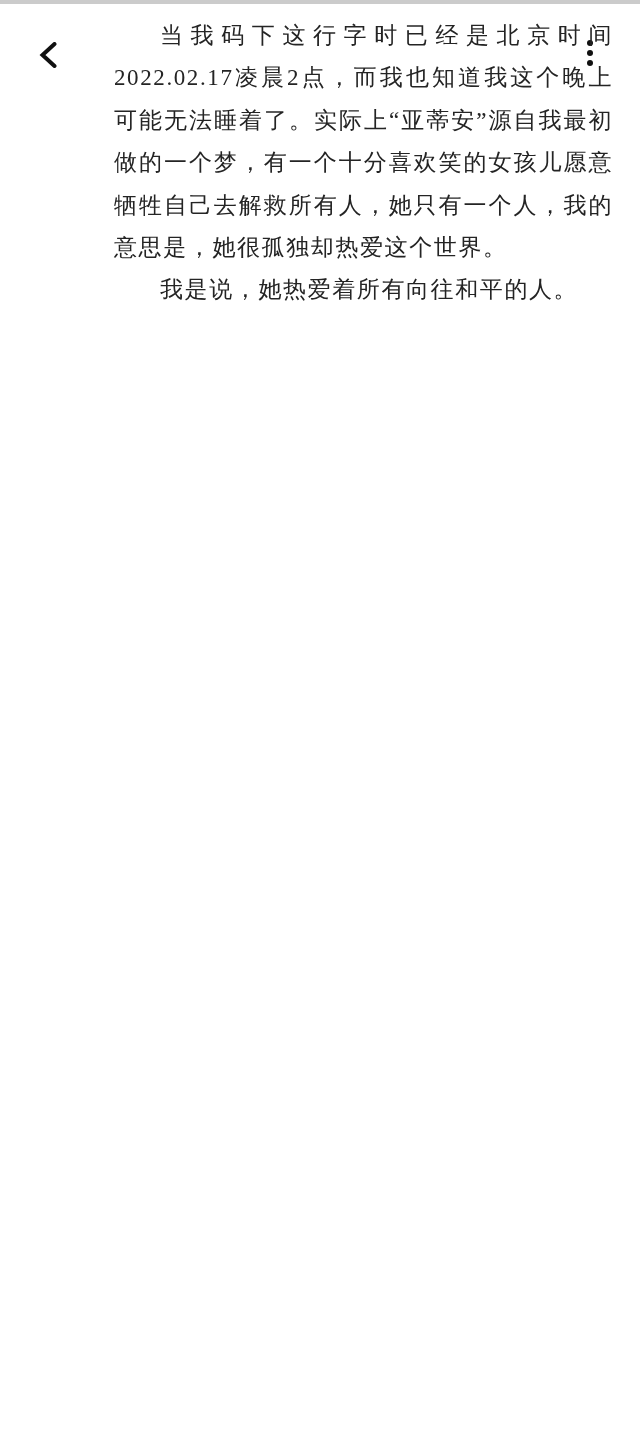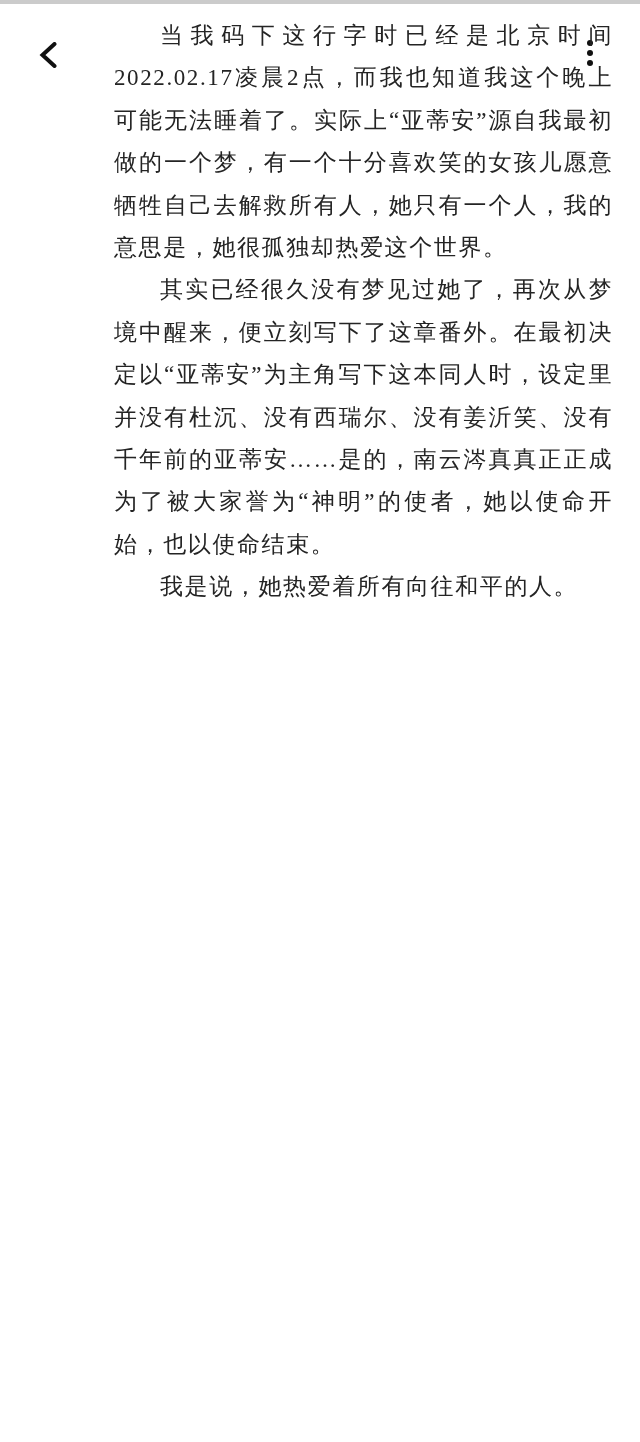--- a/index.html
+++ b/index.html
@@ -77,15 +77,14 @@
 <button class="more-button">
   <span style="display:flex;flex-direction:column;align-items:center;">
     <span class="dot"></span>
     <span class="dot"></span>
     <span class="dot"></span>
   </span>
 </button>
 
 <article class="reader-content">
   <p>当我码下这行字时已经是北京时间2022.02.17凌晨2点，而我也知道我这个晚上可能无法睡着了。实际上“亚蒂安”源自我最初做的一个梦，有一个十分喜欢笑的女孩儿愿意牺牲自己去解救所有人，她只有一个人，我的意思是，她很孤独却热爱这个世界。</p>
-  <p>其实已经很久没有梦见过她了，再次从梦境中醒来，便立刻写下了这章番外。在最初决定以“亚蒂安”为主角写下这本同人时，设定里并没有杜沉、没有西瑞尔、没有姜沂笑、没有千年前的亚蒂安……是的，南云涔真真正正成为了被大家誉为“神明”的使者，她以使命开始，也以使命结束。</p>
   <p>我是说，她热爱着所有向往和平的人。</p>
 </article>
 
 </body></html>

